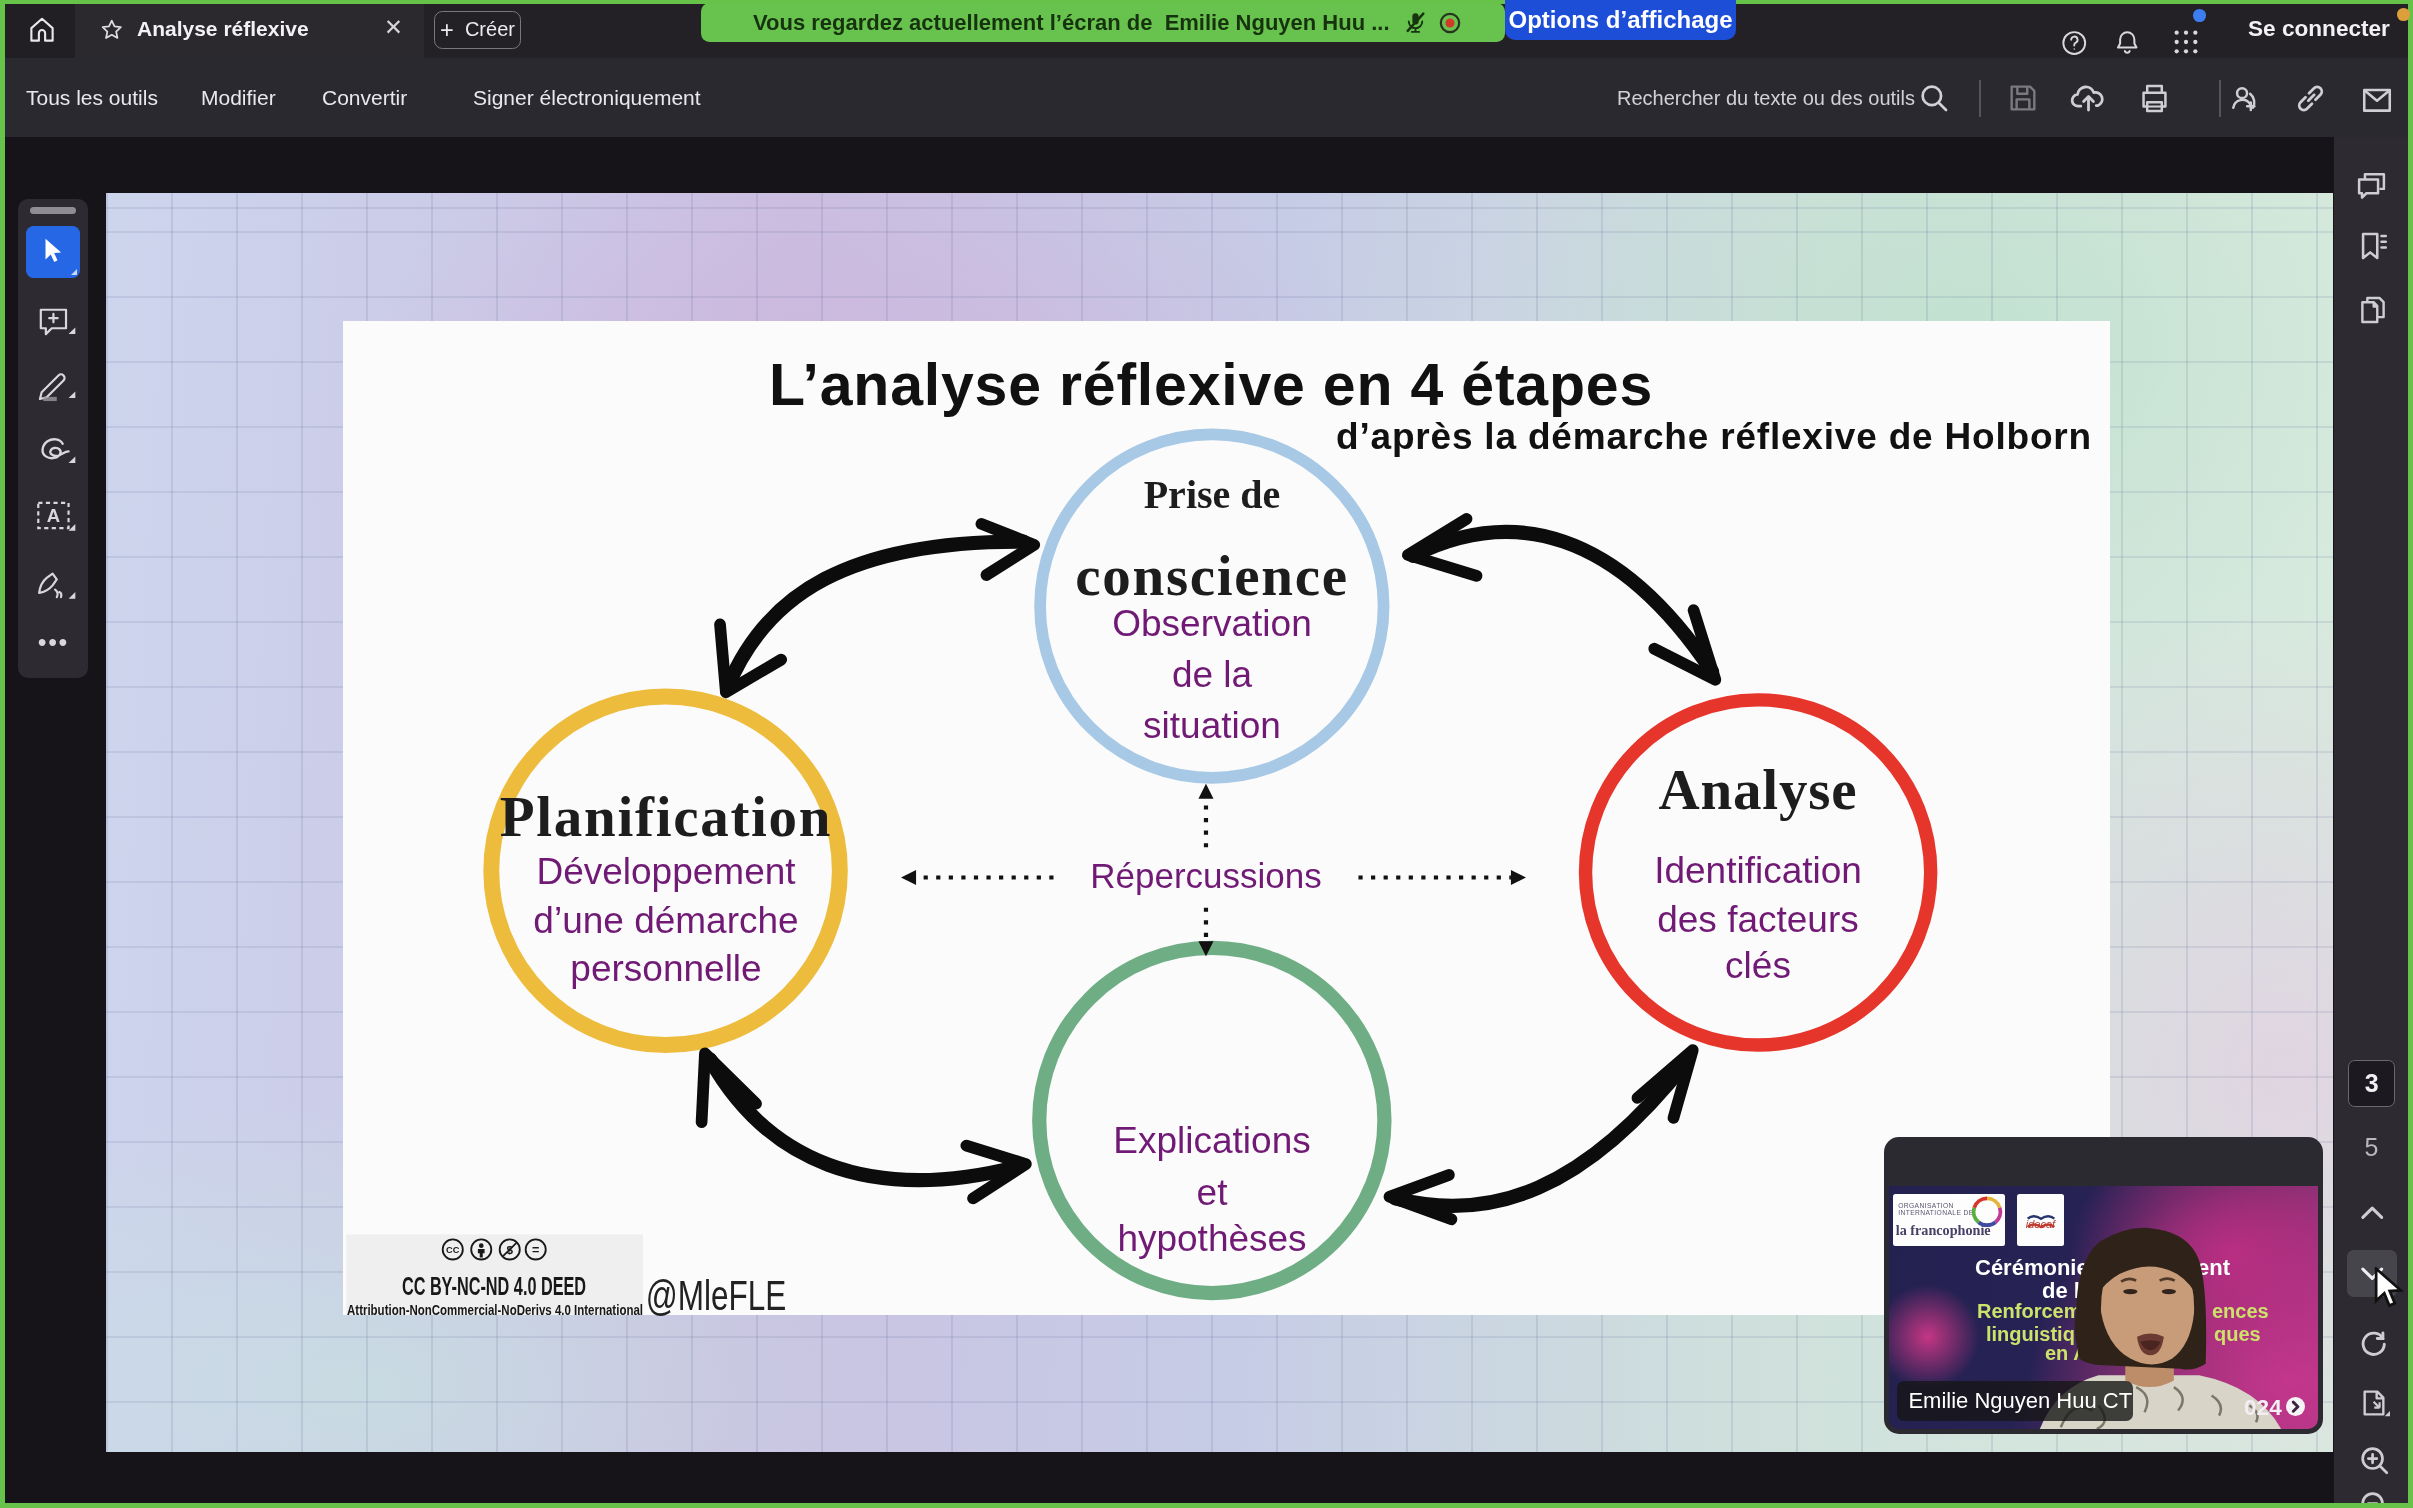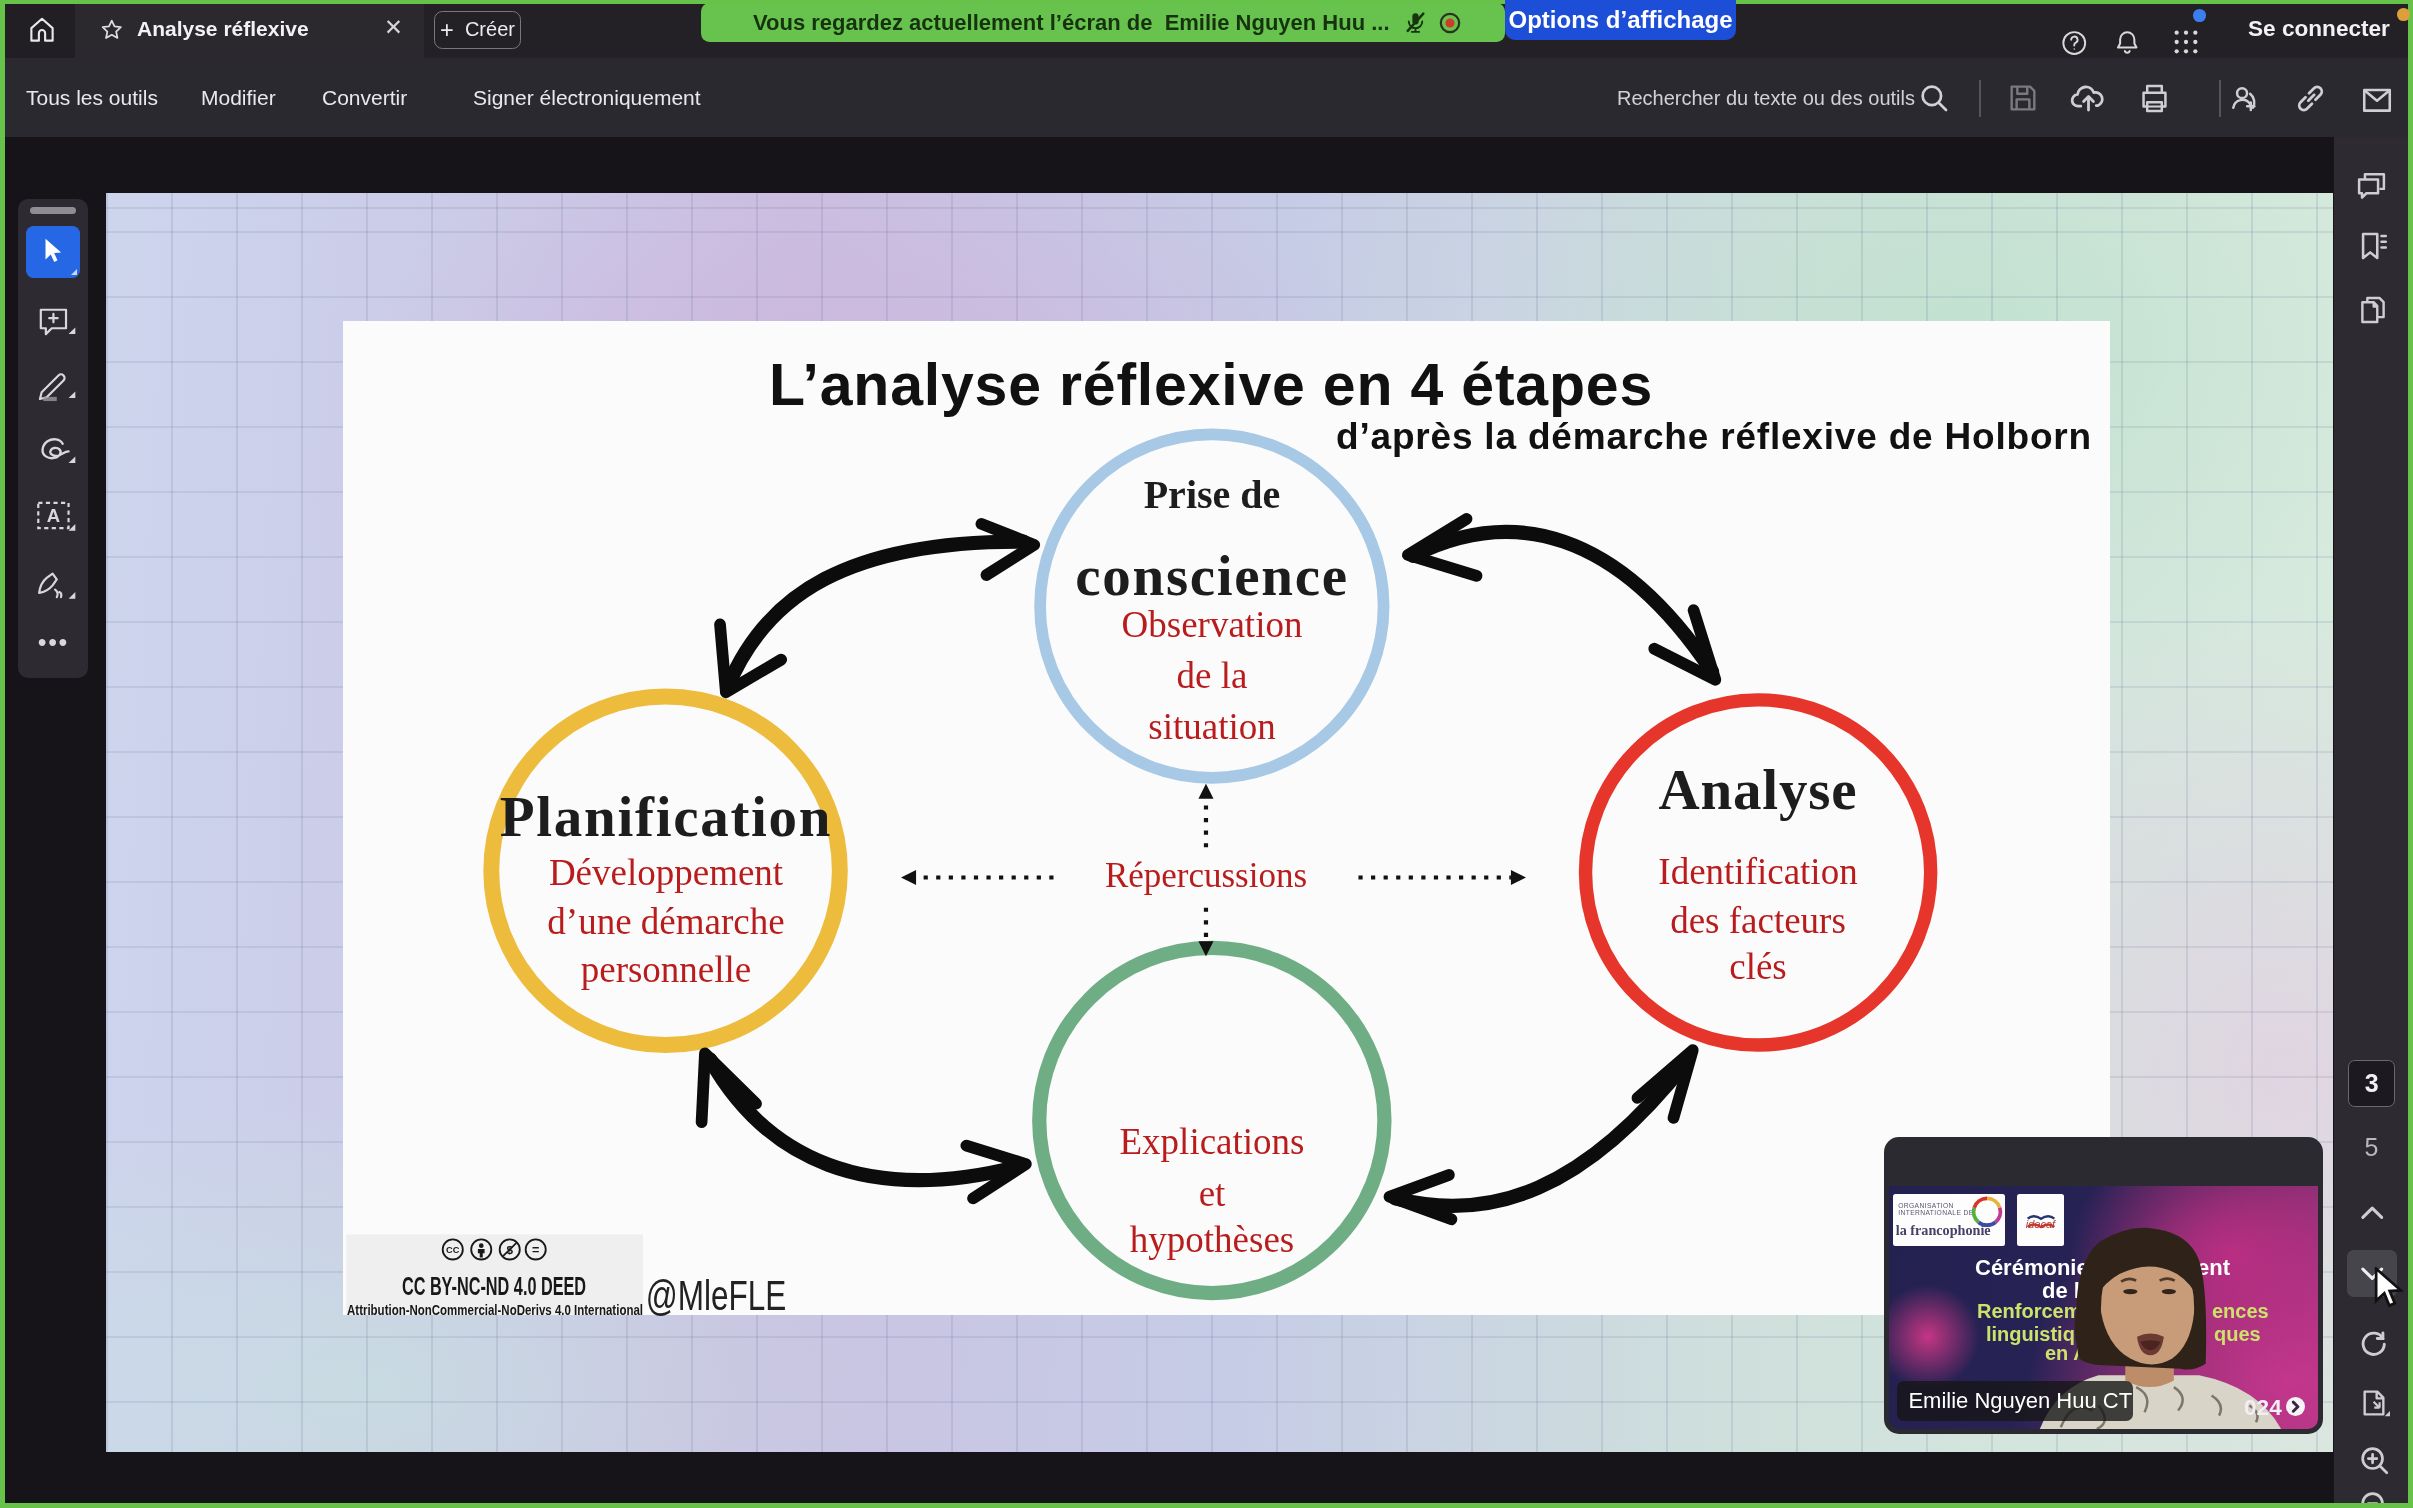--- a/index.html
+++ b/index.html
@@ -37,21 +37,21 @@
   #grid { position:absolute; left:0; top:0; width:100%; height:100%;
     background:
       repeating-linear-gradient(90deg, rgba(95,108,148,0.16) 0px, rgba(95,108,148,0.16) 1.7px, transparent 1.7px, transparent 65px),
       repeating-linear-gradient(0deg, rgba(95,108,148,0.14) 0px, rgba(95,108,148,0.14) 1.7px, transparent 1.7px, transparent 65px);
     background-position: 0 0, 0 16px;
   }
   #whiterect { position:absolute; left:237px; top:128px; width:1767px; height:994px; background:#fcfbfb; }
 
   
   .serif { font-family:"Liberation Serif", serif; font-weight:bold; color:#1d1d1d; letter-spacing:1.7px; }
-  .dsans { font-family:Liberation Serif, serif; color:#b91c1c; }
+  .dsans { font-family:Liberation Sans, sans-serif; color:#701a75; }
   .ctr { position:absolute; transform:translate(-50%,-50%); white-space:nowrap; }
   .hand { font-weight:bold; color:#111; letter-spacing:0.8px; }
 
   
   #palette { position:absolute; left:18.4px; top:199px; width:70px; height:479px; background:#2d2b31; border-radius:10px; z-index:5; }
   .pic { position:absolute; left:0; width:70px; text-align:center; }
 
   
   #sidebar { position:absolute; left:2334px; top:137px; width:75px; height:1371px; background:#2d2b31; }
 

